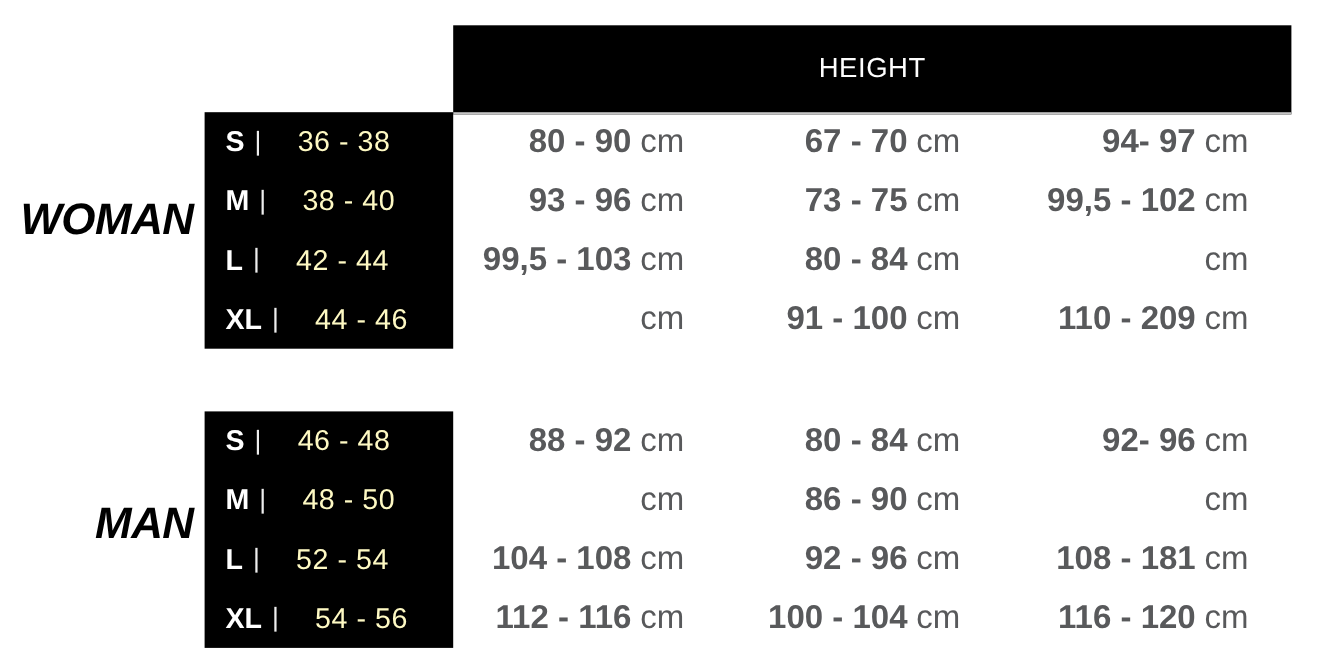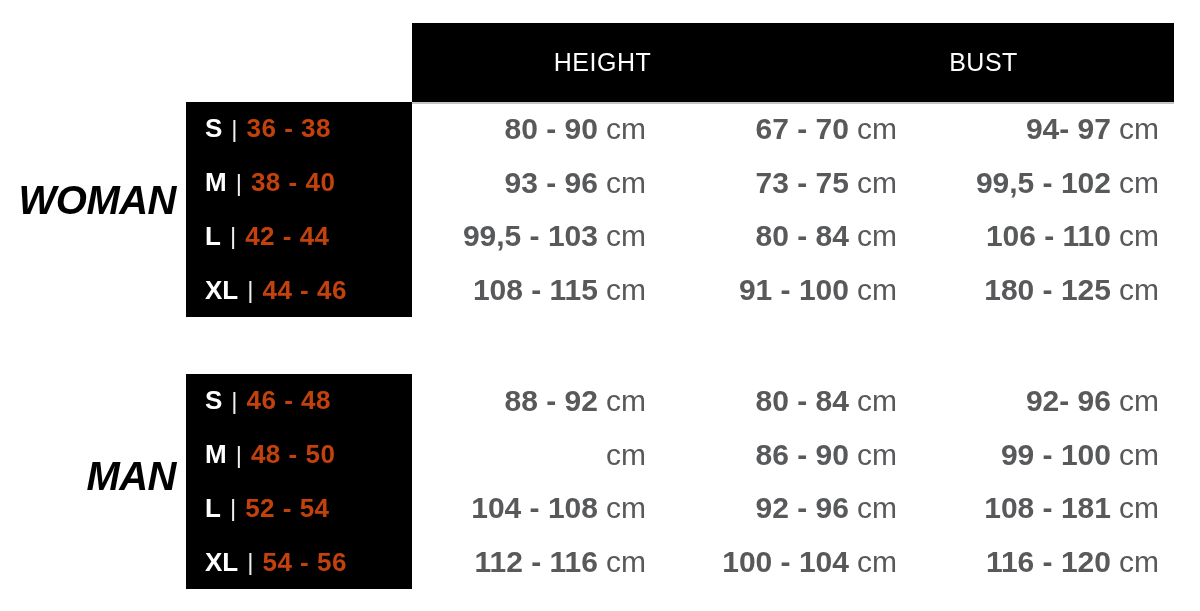--- a/index.html
+++ b/index.html
@@ -71,37 +71,36 @@
     flex: 1;
     display: flex;
     align-items: center;
     padding-left: 19px;
     color: #ffffff;
     font-size: 26px;
     white-space: nowrap;
   }
   .size-letter  { font-weight: 700; }
   .size-divider { margin: 0 9px; font-size: 24px; color: #eeeeee; font-weight: 400; }
-  .size-range   { font-weight: 700; color: #c2410c; letter-spacing: 0.5px; }
+  .size-range   { font-weight: 400; color: #fef9c3; letter-spacing: 0.5px; margin-left: 24px; }
 
   
   .data-grid {
     position: absolute;
     left: 412px;
     width: 788px;
     height: 215px;
     display: flex;
     flex-direction: column;
   }
   #woman-grid { top: 102px; }
   #man-grid   { top: 374px; }
   .data-row {
     flex: 1;
     display: flex;
-    padding-left: 24px;
   }
   .data-cell {
     display: flex;
     align-items: center;
     justify-content: flex-end;
     color: #58595b;
     font-size: 30px;
     white-space: nowrap;
   }
   .cell-height { width: 210px; }
@@ -110,21 +109,20 @@
   .cell-value  { font-weight: 700; }
   .cell-unit   { font-weight: 400; margin-left: 8px; }
 </style>
 </head>
 <body>
 
 <div class="canvas">
 
   <div class="header-bar">
     <div class="header-cell">HEIGHT</div>
-    <div class="header-cell">BUST</div>
   </div>
 
   <div class="section-label" id="woman-label">WOMAN</div>
   <div class="section-label" id="man-label">MAN</div>
 
   <div class="size-box" id="woman-box">
     <div class="size-row">
       <span class="size-letter">S</span>
       <span class="size-divider">|</span>
       <span class="size-range">36 - 38</span>
@@ -178,35 +176,33 @@
     <div class="data-row">
       <div class="data-cell cell-height">
           <span class="cell-value">99,5 - 103</span>
           <span class="cell-unit">cm</span>
         </div>
       <div class="data-cell cell-bust">
           <span class="cell-value">80 - 84</span>
           <span class="cell-unit">cm</span>
         </div>
       <div class="data-cell cell-waist">
-          <span class="cell-value">106 - 110</span>
-          <span class="cell-unit">cm</span>
-        </div>
-    </div>
-    <div class="data-row">
-      <div class="data-cell cell-height">
-          <span class="cell-value">108 - 115</span>
+          <span class="cell-unit">cm</span>
+        </div>
+    </div>
+    <div class="data-row">
+      <div class="data-cell cell-height">
           <span class="cell-unit">cm</span>
         </div>
       <div class="data-cell cell-bust">
           <span class="cell-value">91 - 100</span>
           <span class="cell-unit">cm</span>
         </div>
       <div class="data-cell cell-waist">
-          <span class="cell-value">180 - 125</span>
+          <span class="cell-value">110 - 209</span>
           <span class="cell-unit">cm</span>
         </div>
     </div>
   </div>
 
   <div class="size-box" id="man-box">
     <div class="size-row">
       <span class="size-letter">S</span>
       <span class="size-divider">|</span>
       <span class="size-range">46 - 48</span>
@@ -245,21 +241,20 @@
     </div>
     <div class="data-row">
       <div class="data-cell cell-height">
           <span class="cell-unit">cm</span>
         </div>
       <div class="data-cell cell-bust">
           <span class="cell-value">86 - 90</span>
           <span class="cell-unit">cm</span>
         </div>
       <div class="data-cell cell-waist">
-          <span class="cell-value">99 - 100</span>
           <span class="cell-unit">cm</span>
         </div>
     </div>
     <div class="data-row">
       <div class="data-cell cell-height">
           <span class="cell-value">104 - 108</span>
           <span class="cell-unit">cm</span>
         </div>
       <div class="data-cell cell-bust">
           <span class="cell-value">92 - 96</span>

